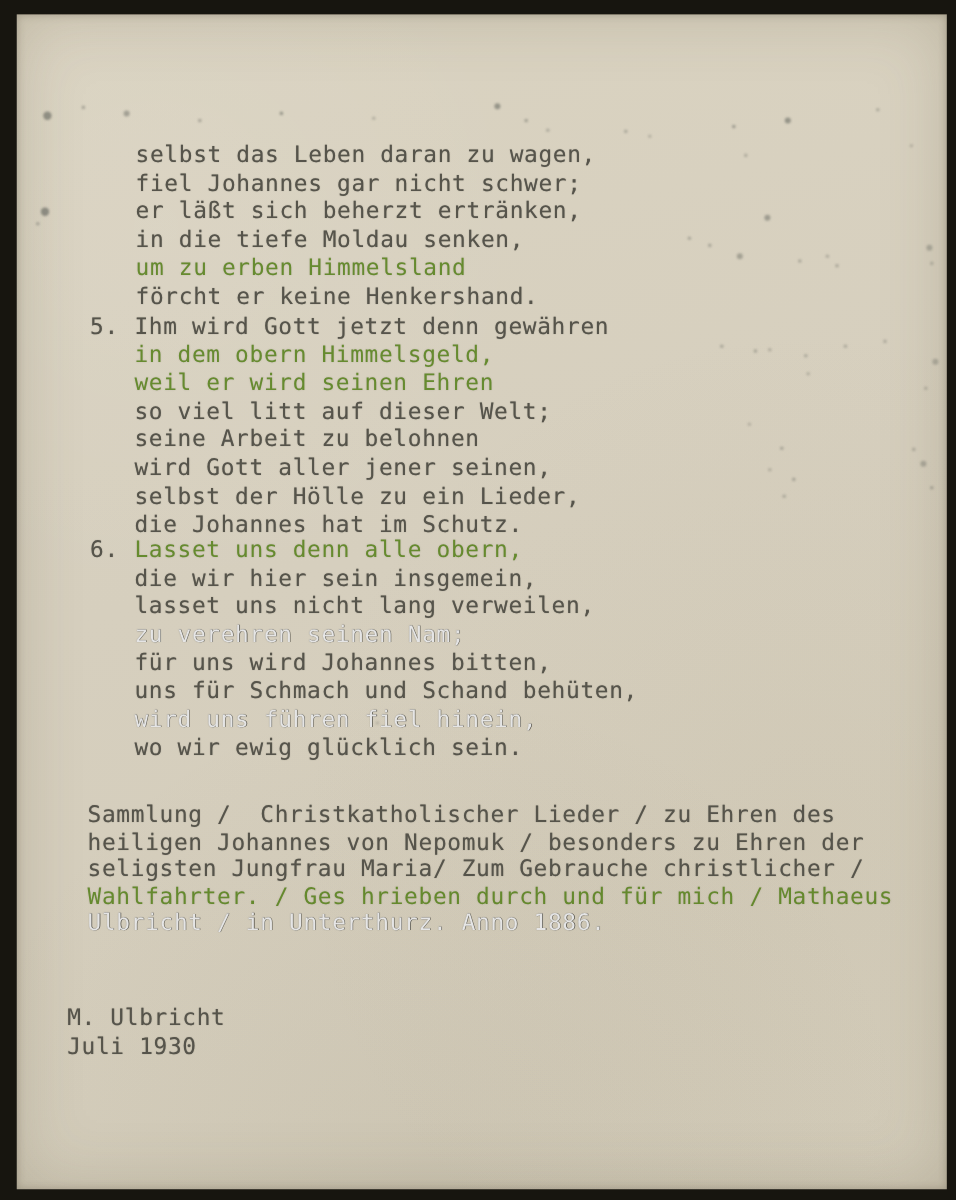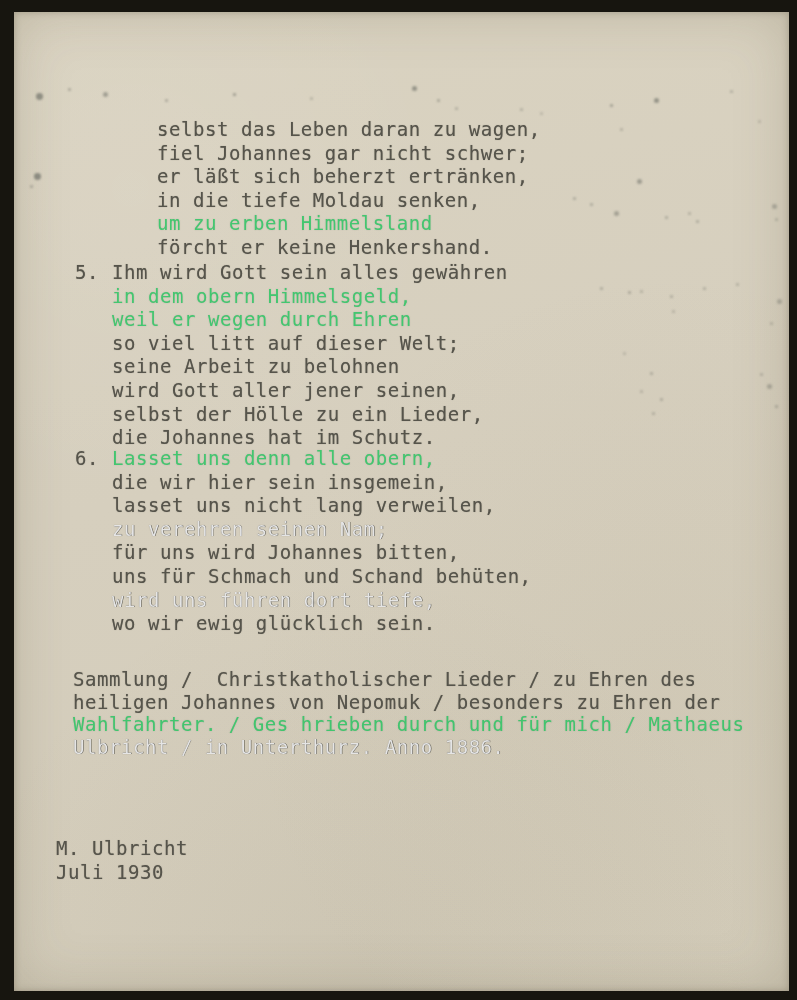--- a/index.html
+++ b/index.html
@@ -39,21 +39,21 @@
     font-size: 19px;
     line-height: 23.6px;
     letter-spacing: 0.55px;
     color: #56544b;
   }
 
   .line {
     white-space: pre;
     text-shadow: 0 0 0.9px rgba(86,84,75,0.55);
   }
-  .line[data-tone="faint"]  { color: #22c55e; opacity: 0.82; text-shadow: 0 0 1.2px rgba(130,126,114,0.5); }
+  .line[data-tone="faint"]  { color: #4d7c0f; opacity: 0.82; text-shadow: 0 0 1.2px rgba(130,126,114,0.5); }
   .line[data-tone="strong"] { color: #e5e5e5; text-shadow: 0.45px 0 0 rgba(59,57,51,0.85), 0 0 0.8px rgba(59,57,51,0.5); }
 
   .stanza { padding-left: 37px; }
   .stanza-number {
     position: absolute;
     left: 0; top: 0;
     white-space: pre;
     text-shadow: 0 0 0.9px rgba(86,84,75,0.55);
   }
 
@@ -117,56 +117,57 @@
   }
 </style>
 </head>
 <body>
 
 <div class="photo">
   <div class="paper"></div>
 
   <div class="text-layer">
 
-    <div class="block" style="left:113px; top:118px;margin-left:44px;">
+    <div class="block" style="left:113px; top:118px;">
       <div class="line" data-tone="normal">selbst das Leben daran zu wagen,</div>
       <div class="line" data-tone="normal">fiel Johannes gar nicht schwer;</div>
       <div class="line" data-tone="normal">er läßt sich beherzt ertränken,</div>
       <div class="line" data-tone="normal">in die tiefe Moldau senken,</div>
       <div class="line" data-tone="faint">um zu erben Himmelsland</div>
       <div class="line" data-tone="normal">förcht er keine Henkershand.</div>
     </div>
 
     <div class="block stanza" style="left:75px; top:261px;">
       <span class="stanza-number">5.</span>
-      <div class="line" data-tone="normal">Ihm wird Gott sein alles gewähren</div>
+      <div class="line" data-tone="normal">Ihm wird Gott jetzt denn gewähren</div>
       <div class="line" data-tone="faint">in dem obern Himmelsgeld,</div>
-      <div class="line" data-tone="faint">weil er wegen durch Ehren</div>
+      <div class="line" data-tone="faint">weil er wird seinen Ehren</div>
       <div class="line" data-tone="normal">so viel litt auf dieser Welt;</div>
       <div class="line" data-tone="normal">seine Arbeit zu belohnen</div>
       <div class="line" data-tone="normal">wird Gott aller jener seinen,</div>
       <div class="line" data-tone="normal">selbst der Hölle zu ein Lieder,</div>
       <div class="line" data-tone="normal">die Johannes hat im Schutz.</div>
     </div>
 
     <div class="block stanza" style="left:75px; top:447px;">
       <span class="stanza-number">6.</span>
       <div class="line" data-tone="faint">Lasset uns denn alle obern,</div>
       <div class="line" data-tone="normal">die wir hier sein insgemein,</div>
       <div class="line" data-tone="normal">lasset uns nicht lang verweilen,</div>
       <div class="line" data-tone="strong">zu verehren seinen Nam;</div>
       <div class="line" data-tone="normal">für uns wird Johannes bitten,</div>
       <div class="line" data-tone="normal">uns für Schmach und Schand behüten,</div>
-      <div class="line" data-tone="strong">wird uns führen dort tiefe,</div>
+      <div class="line" data-tone="strong">wird uns führen fiel hinein,</div>
       <div class="line" data-tone="normal">wo wir ewig glücklich sein.</div>
     </div>
 
     <div class="block colophon" style="left:73px; top:668px;">
       <div class="line" data-tone="normal">Sammlung /  Christkatholischer Lieder / zu Ehren des</div>
       <div class="line" data-tone="normal">heiligen Johannes von Nepomuk / besonders zu Ehren der</div>
+      <div class="line" data-tone="normal">seligsten Jungfrau Maria/ Zum Gebrauche christlicher /</div>
       <div class="line" data-tone="faint">Wahlfahrter. / Ges hrieben durch und für mich / Mathaeus</div>
       <div class="line" data-tone="strong">Ulbricht / in Unterthurz. Anno 1886.</div>
     </div>
 
     <div class="block signature" style="left:56px; top:837px;">
       <div class="line" data-tone="normal">M. Ulbricht</div>
       <div class="line" data-tone="normal">Juli 1930</div>
     </div>
 
   </div>

